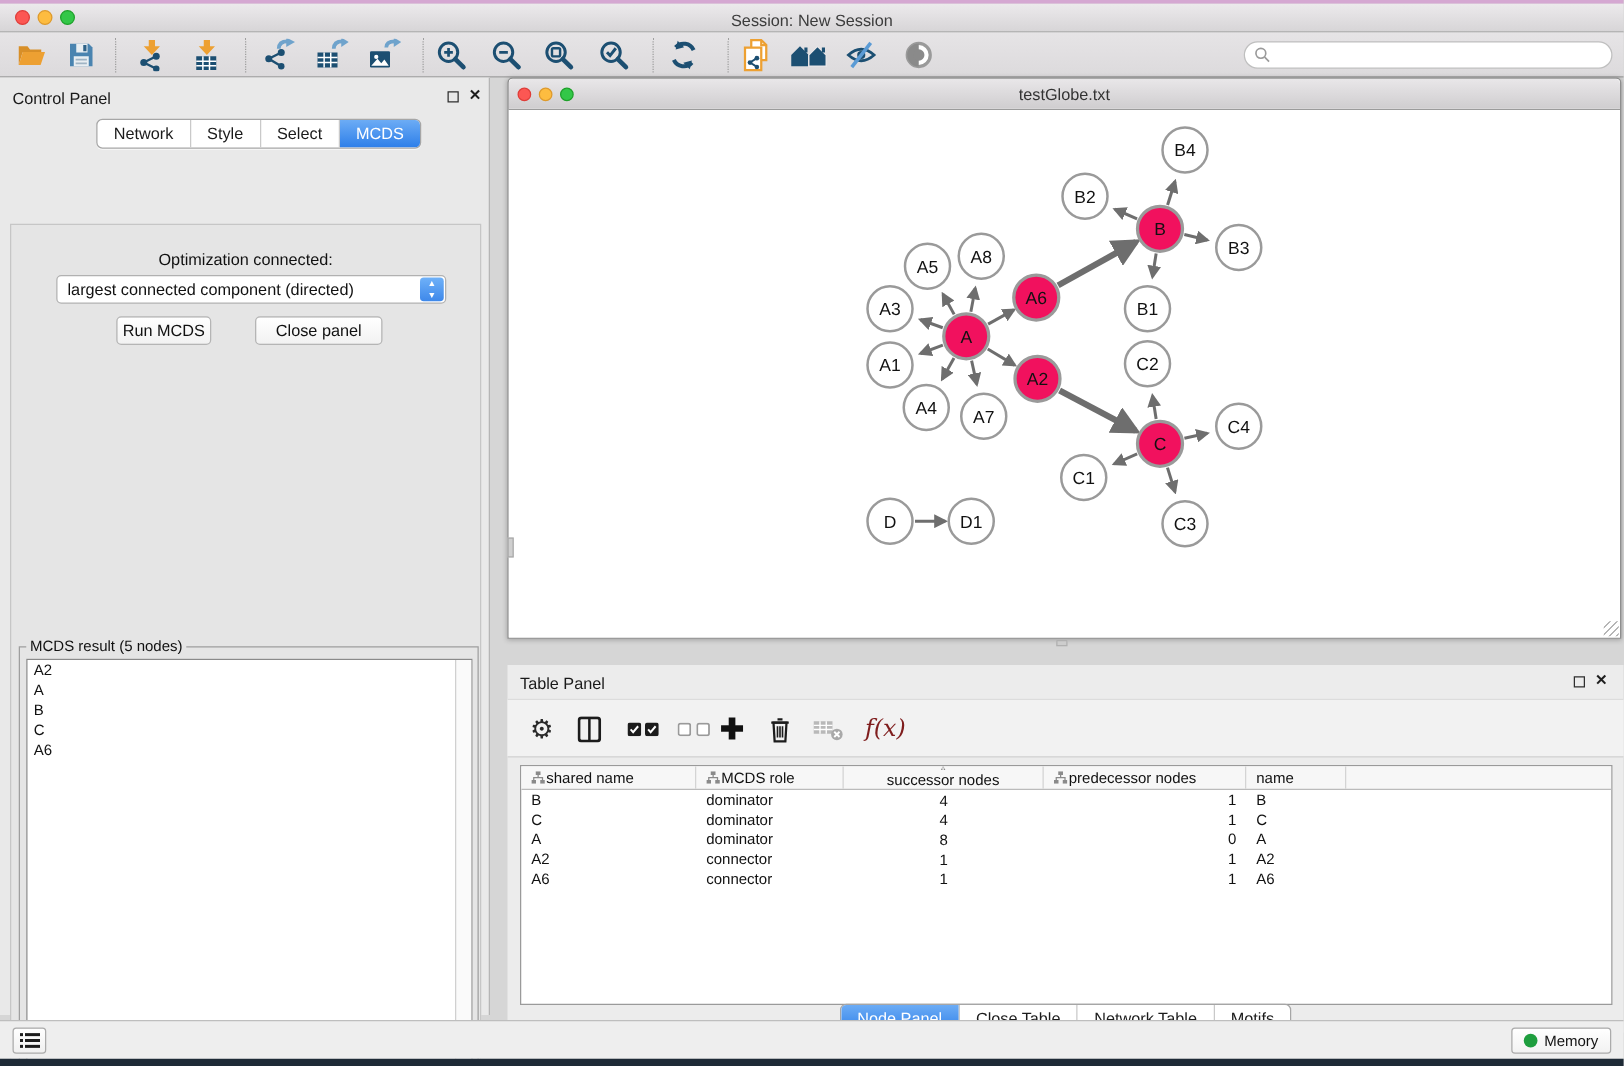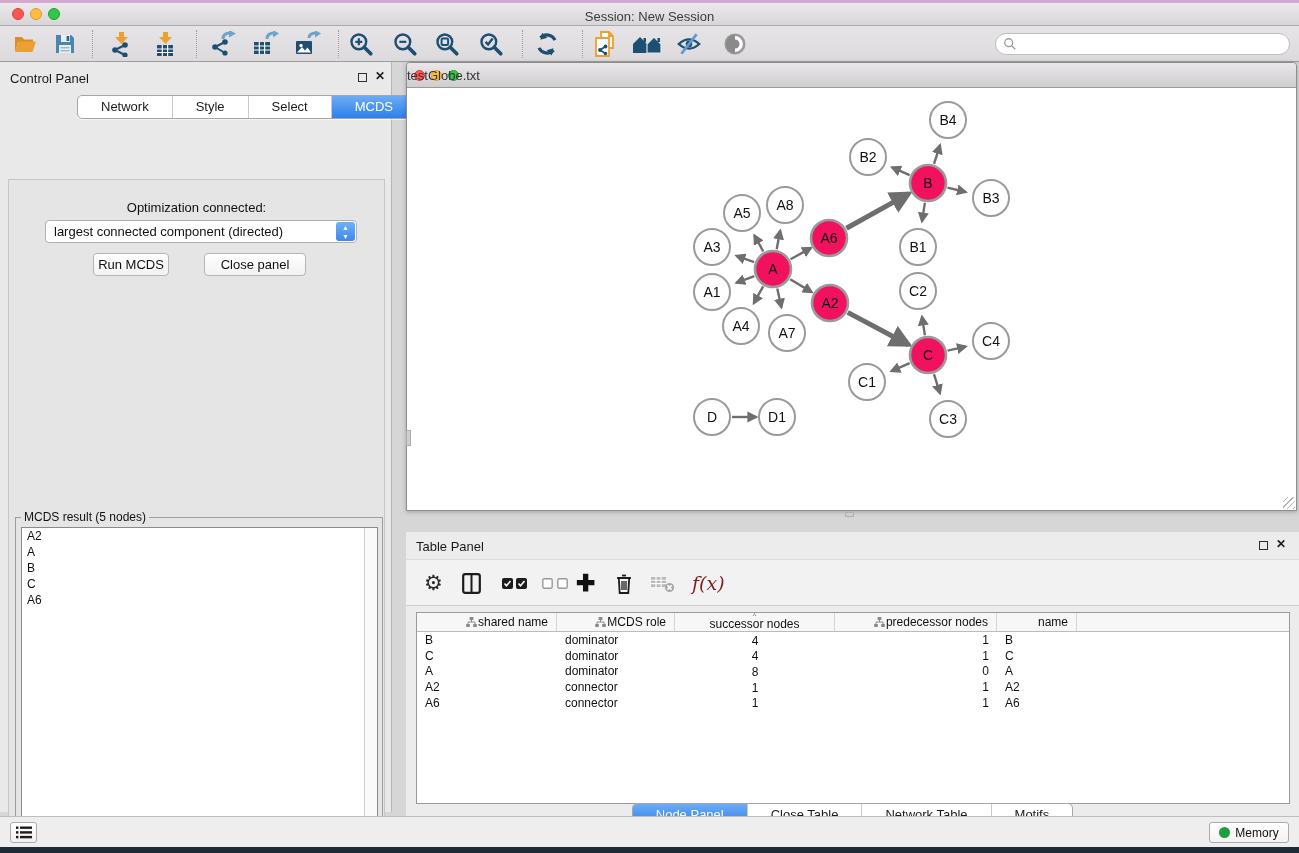--- a/index.html
+++ b/index.html
@@ -25,21 +25,21 @@
     border-radius:11px; display:flex; align-items:center; padding-left:7px; }
   #search-input { border:none; outline:none; flex:1; font-size:12px; background:transparent; height:18px; margin-left:4px; }
 
   
   #control-panel { left:0; top:62px; width:392px; height:750px; background:#e9e9e9; border-right:1px solid #b5b5b5; }
   .panel-head { font-size:13px; color:#1a1a1a; }
   .win-ctrl { width:9px; height:9px; border:1.5px solid #2e2e2e; display:inline-block; }
   .win-x { font-size:12px; font-weight:bold; color:#1d1d1d; }
   .seg { display:flex; border:1px solid #a6a6a6; border-radius:5px; overflow:hidden; background:#fff;
     box-shadow:0 1px 0 rgba(255,255,255,.6); }
-  .seg > div { padding:3px 23px 4px; font-size:13px; color:#1b1b1b; border-left:1px solid #c9c9c9; cursor:default; white-space:nowrap; }
+  .seg > div { padding:3px 13px 4px; font-size:13px; color:#1b1b1b; border-left:1px solid #c9c9c9; cursor:default; white-space:nowrap; }
   .seg > div:first-child { border-left:none; }
   .seg > div.active { background:linear-gradient(#6cacf5,#2e7fe9); color:#fff; }
   #cp-pane { left:8px; top:117px; width:377px; height:688px; background:#e5e5e5; border:1px solid #c6c6c6; }
   #opt-label { left:0; width:100%; top:20px; text-align:center; font-size:13px; color:#111; }
   #mcds-select { left:36px; top:40px; width:312px; height:23px; background:#fff; border:1px solid #b1b1b1;
     border-radius:4px; font-size:13px; color:#111; display:flex; align-items:center; padding-left:8px; }
   #mcds-stepper { position:absolute; right:1px; top:1px; width:19px; height:19px; border-radius:3px;
     background:linear-gradient(#6fb1f8,#3e88ea); color:#fff; font-size:7px; line-height:9px; text-align:center; padding-top:1px; }
   .btn { background:linear-gradient(#ffffff,#f2f2f2); border:1px solid #b5b5b5; border-radius:4px;
     font-size:13px; color:#111; height:23px; display:flex; align-items:center; justify-content:center; }
@@ -50,42 +50,42 @@
   #mcds-list { position:absolute; left:5px; top:9px; width:357px; height:328px; background:#fff; border:1px solid #8a8a8a; }
   #mcds-scroll { position:absolute; right:0; top:0; width:13px; height:100%; background:#fafafa; border-left:1px solid #d0d0d0; }
   .mcds-item { font-size:12px; color:#111; line-height:16px; padding-left:5px; }
 
   
   #net-window { left:406px; top:62px; width:891px; height:449px; border:1px solid #8e8e8e; border-radius:4px 4px 0 0;
     background:#fff; box-shadow:0 1px 4px rgba(0,0,0,.25); }
   #net-titlebar { position:absolute; left:0; top:0; right:0; height:25px;
     background:linear-gradient(#e9e7e9,#cfcdcf); border-bottom:1px solid #9b9b9b; border-radius:4px 4px 0 0; }
   .tl2 { position:absolute; width:11px; height:11px; border-radius:50%; top:7px; }
-  #net-title { position:absolute; left:0; right:0; top:5px; font-size:13px; color:#333; }
+  #net-title { position:absolute; left:0; right:0; top:5px; text-align:center; font-size:13px; color:#333; }
   #net-canvas { position:absolute; left:0; top:25px; width:889px; height:422px; background:#fff; }
   #resize-grip { position:absolute; right:1px; bottom:1px; width:12px; height:12px;
     background:repeating-linear-gradient(135deg, transparent 0 3px, #b5b5b5 3px 4px); }
   #left-grip { left:406px; top:430px; width:5px; height:16px; background:#cfcfcf; border:1px solid #aaa; }
   #split-dot { left:845px; top:512px; width:9px; height:5px; background:#cdcdcd; border:1px solid #b0b0b0; }
 
   
   #table-panel { left:406px; top:532px; width:893px; height:294px; background:#ececec; }
   #tp-toolbar { position:absolute; left:0; top:27px; width:893px; height:47px; background:#f2f2f2;
     border-top:1px solid #dcdcdc; border-bottom:1px solid #cfcfcf; }
   .tp-ic { position:absolute; top:8px; height:30px; display:flex; align-items:center; justify-content:center; }
   #node-table { position:absolute; left:10px; top:80px; width:874px; height:192px; background:#fff; border:1px solid #9a9a9a; overflow:hidden; }
   .trow { display:flex; height:15.7px; }
   .trow.header { height:19px; background:#f7f7f7; border-bottom:1px solid #bbb; }
   .tcell { font-size:12px; color:#111; padding:0 8px; overflow:hidden; white-space:nowrap; display:flex; align-items:center; }
   .tcell:nth-child(1){ width:140px; }
   .tcell:nth-child(2){ width:118px; }
   .tcell:nth-child(3){ width:160px; justify-content:flex-end;flex-direction:column; }
   .tcell:nth-child(4){ width:162px; justify-content:flex-end; }
   .tcell:nth-child(5){ width:80px; }
-  .trow.header .tcell { justify-content:flex-end; border-right:1px solid #d4d4d4; gap:1px; }
+  .trow.header .tcell { justify-content:flex-start; border-right:1px solid #d4d4d4; gap:1px; }
   .trow.header .tcell:nth-child(5){ border-right:1px solid #d4d4d4; }
   #tp-tabs-wrap { position:absolute; left:0; right:0; top:271px; display:flex; justify-content:center; }
 
   
   #status-bar { left:0; top:816px; width:1299px; height:31px; background:#eeeeee; border-top:1px solid #bebebe; }
   #list-btn { position:absolute; left:10px; top:5px; width:27px; height:21px; background:linear-gradient(#fff,#f0f0f0);
     border:1px solid #ababab; border-radius:3px; display:flex; align-items:center; justify-content:center; }
   #memory-btn { position:absolute; right:10px; top:5px; width:80px; height:21px; background:linear-gradient(#fff,#f2f2f2);
     border:1px solid #ababab; border-radius:3px; display:flex; align-items:center; justify-content:center; gap:5px; font-size:12px; color:#111; }
   #memory-dot { width:11px; height:11px; border-radius:50%; background:#1e9e3e; }

